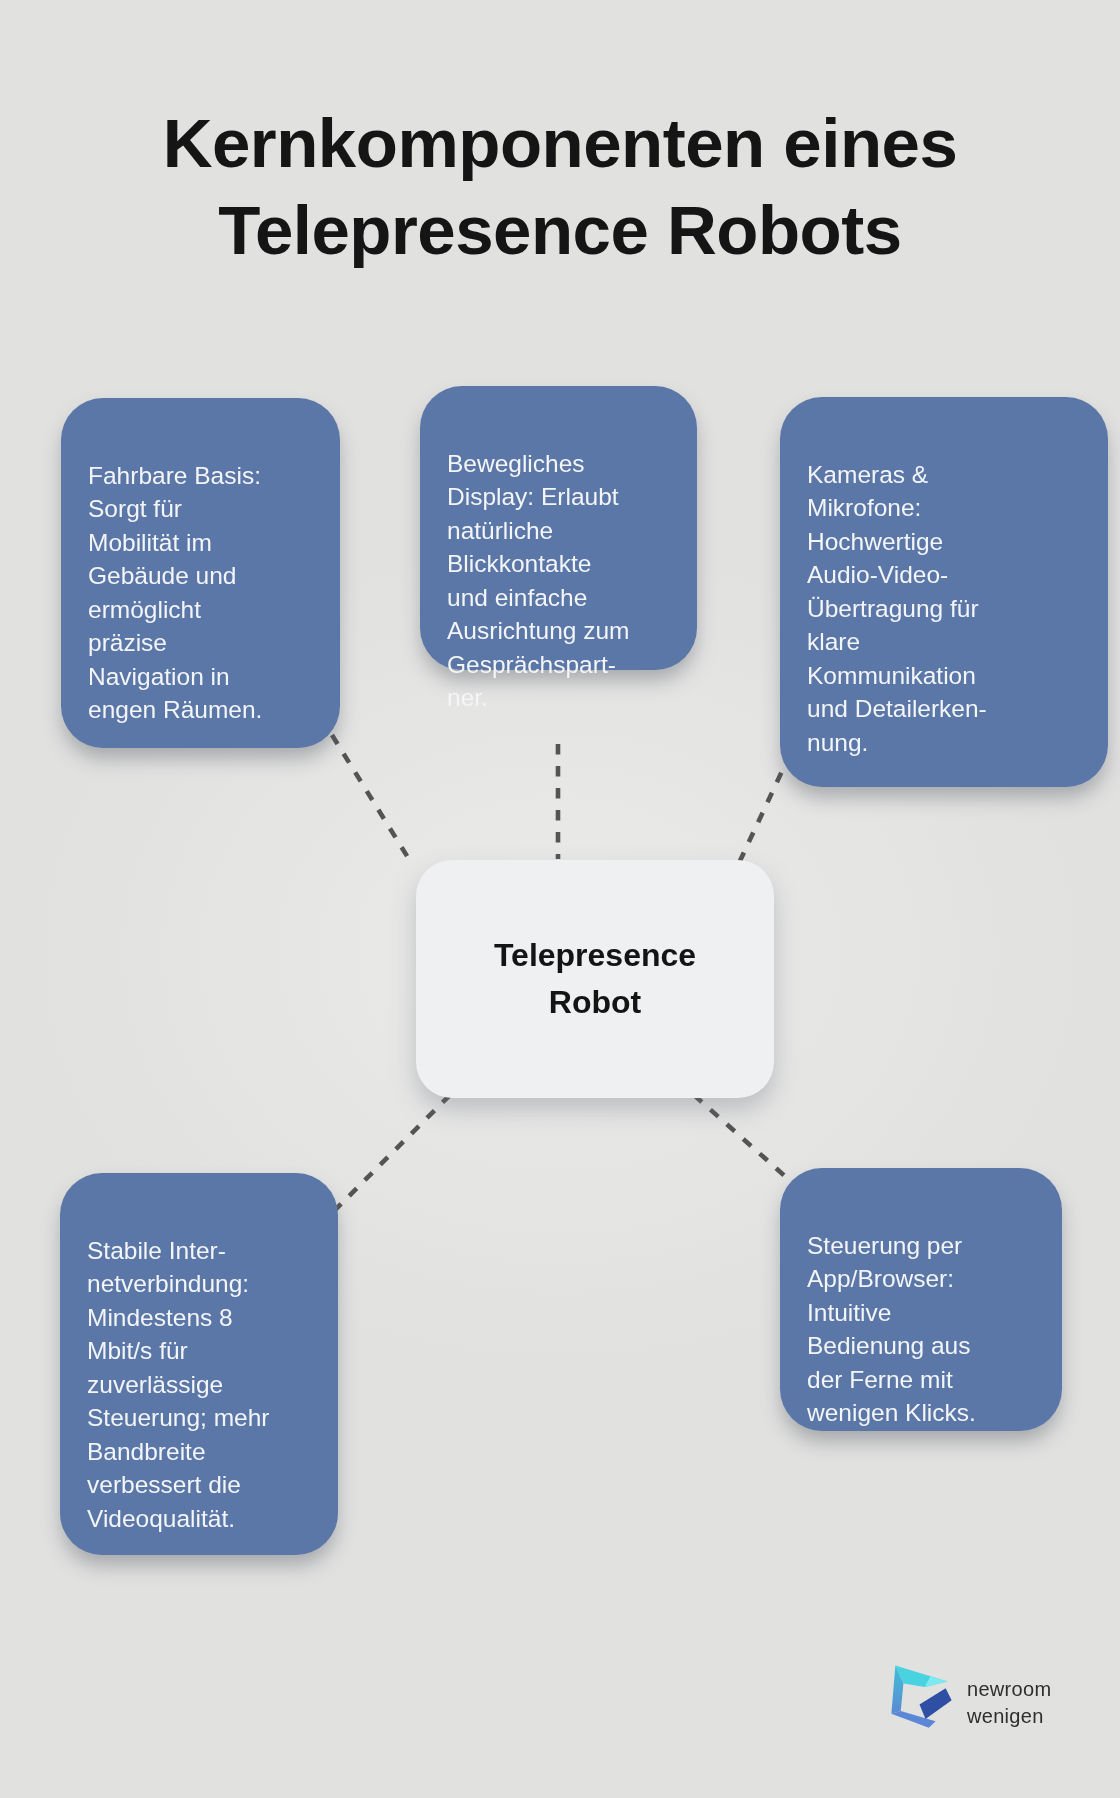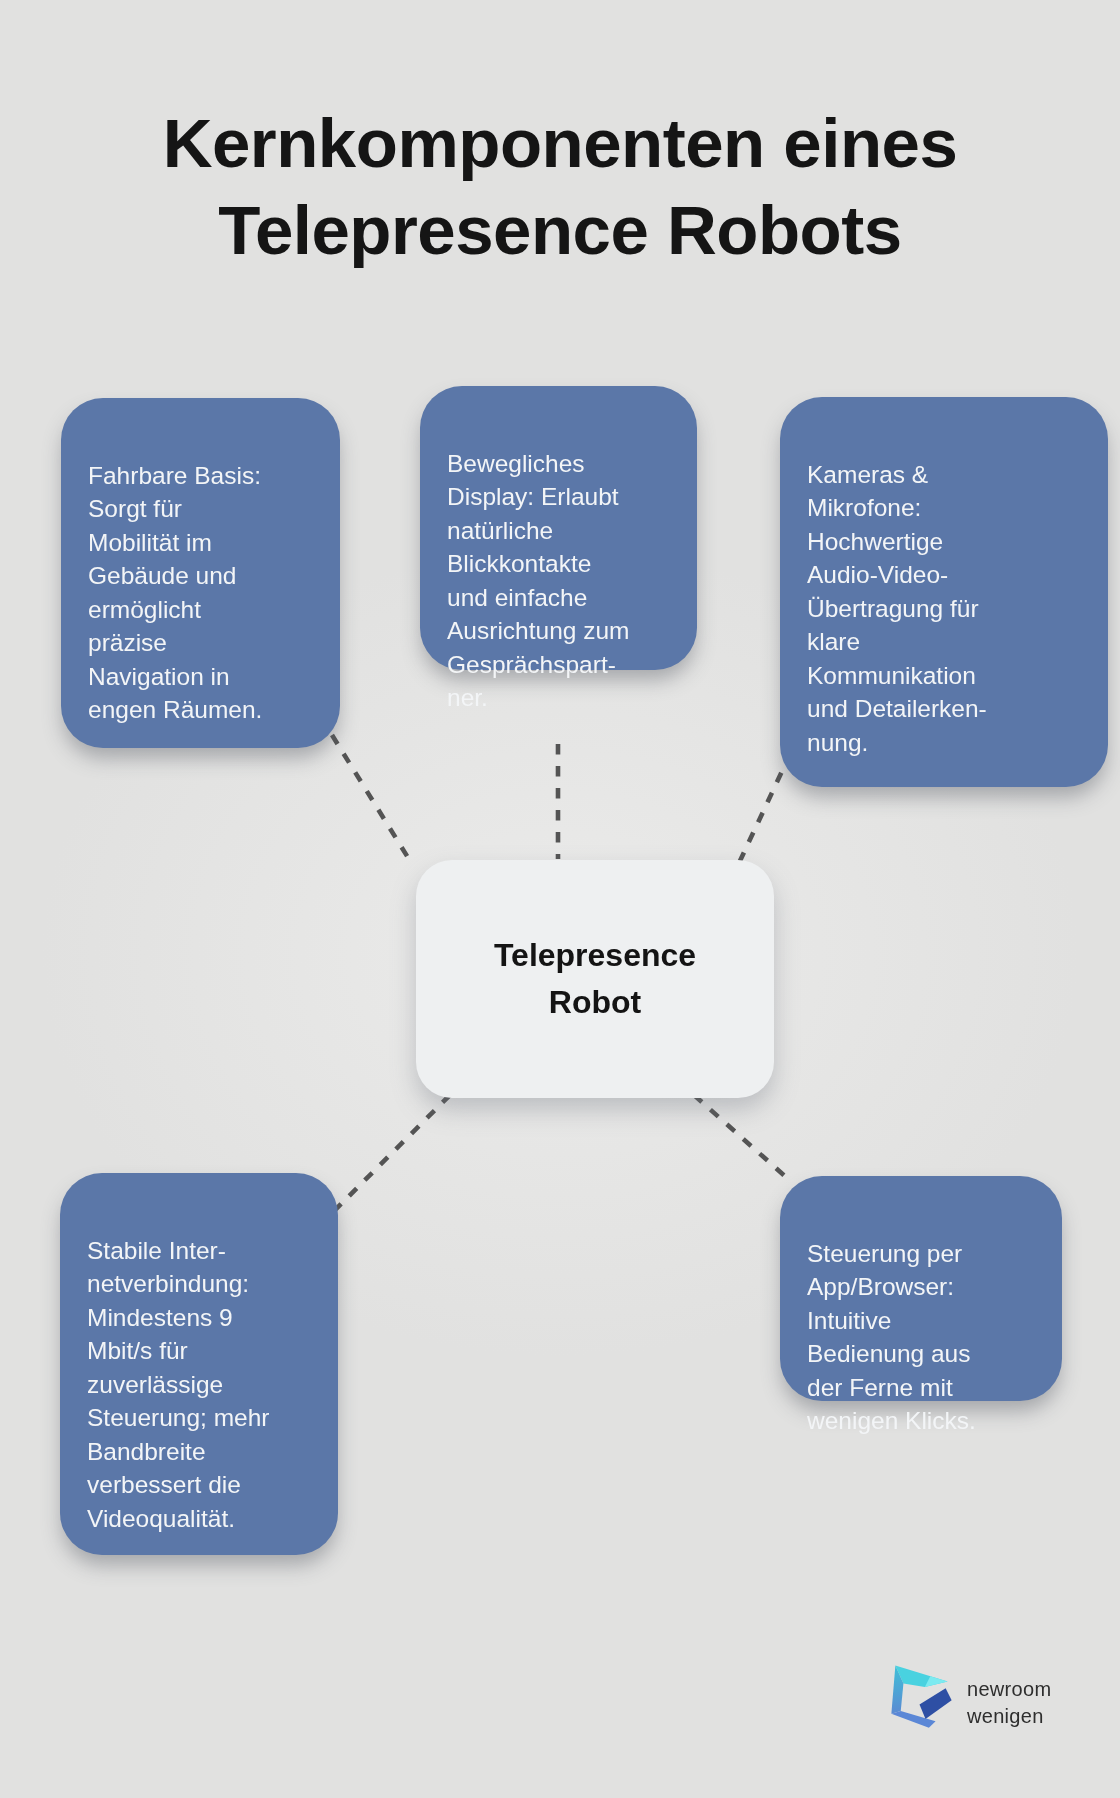--- a/index.html
+++ b/index.html
@@ -45,21 +45,21 @@
     padding:27px 12px 24px 27px;
     color:var(--card-text);
     font-size:24.5px;
     line-height:33.5px;
     white-space:pre-line;
   }
   .card.b1{left:61px;  top:398px;  width:279px; height:350px;}
   .card.b2{left:420px; top:386px;  width:277px; height:284px;}
   .card.b3{left:780px; top:397px;  width:328px; height:390px;}
   .card.b4{left:60px;  top:1173px; width:278px; height:382px;}
-  .card.b5{left:780px; top:1168px; width:282px; height:225px;margin-top:8px;}
+  .card.b5{left:780px; top:1168px; width:282px; height:263px;}
   .center-node{
     position:absolute;
     left:380px; top:860px; width:358px; height:238px;
     background:var(--center-bg);
     border-radius:36px;
     box-shadow:0 12px 24px rgba(110,115,125,0.35);
     display:flex; align-items:center; justify-content:center;
     text-align:center;
     color:var(--center-text);
     font-size:32px;
@@ -126,21 +126,21 @@
 Audio-Video-
 Übertragung für
 klare
 Kommunikation
 und Detailerken-
 nung.</span>
 </div>
 <div class="card b4">
   <span>Stabile Inter-
 netverbindung:
-Mindestens 9
+Mindestens 8
 Mbit/s für
 zuverlässige
 Steuerung; mehr
 Bandbreite
 verbessert die
 Videoqualität.</span>
 </div>
 <div class="card b5">
   <span>Steuerung per
 App/Browser:

